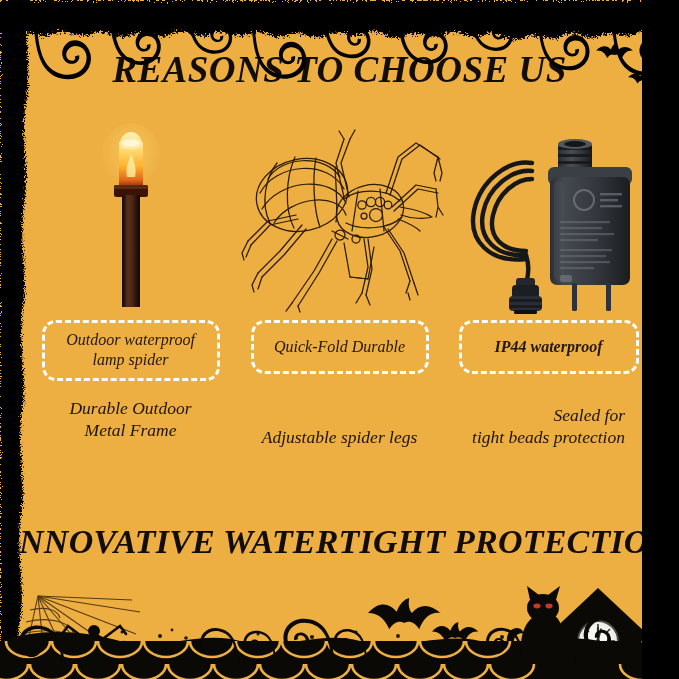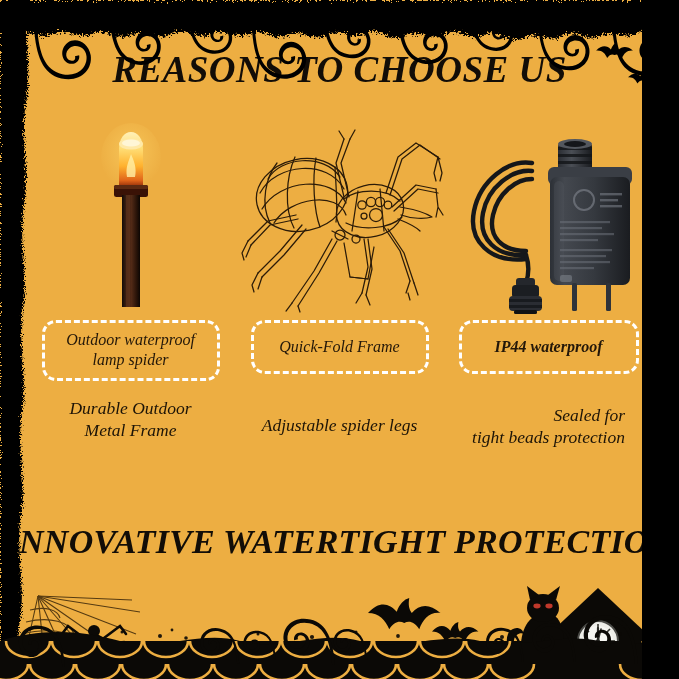--- a/index.html
+++ b/index.html
@@ -105,21 +105,21 @@
 
   .caption {
     margin-top: 16px;
     text-align: center;
     font-style: italic;
     font-size: 17.5px;
     line-height: 22px;
     color: #1d1407;
     max-width: 210px;
   }
-  .caption-2 { margin-top: 40px; }
+  .caption-2 { margin-top: 52px; }
   .caption-3 { margin-top: 30px; text-align: right; }
 </style>
 </head>
 <body>
 
 <div id="poster">
 
   <svg class="frame-svg frame-top" viewBox="0 0 679 679" aria-hidden="true">
     <defs>
       <filter id="grunge">
@@ -363,21 +363,21 @@
             <path d="M97,114 L79,146 L58,179"></path>
             <path d="M52,176 L46,184 M58,179 L60,185"></path>
 
             <path d="M104,116 L110,150 L128,152 L134,120"></path>
             <path d="M110,150 L128,152"></path>
           </g>
         </svg>
       </div>
 
       <div class="badge badge-2">
-        <div>Quick-Fold Frame</div>
+        <div>Quick-Fold Durable</div>
       </div>
 
       <div class="caption caption-2">
         <div>Adjustable spider legs</div>
       </div>
     </div>
 
     <div class="col">
       <div class="art">
         <svg width="190" height="175" viewBox="0 0 190 175">

